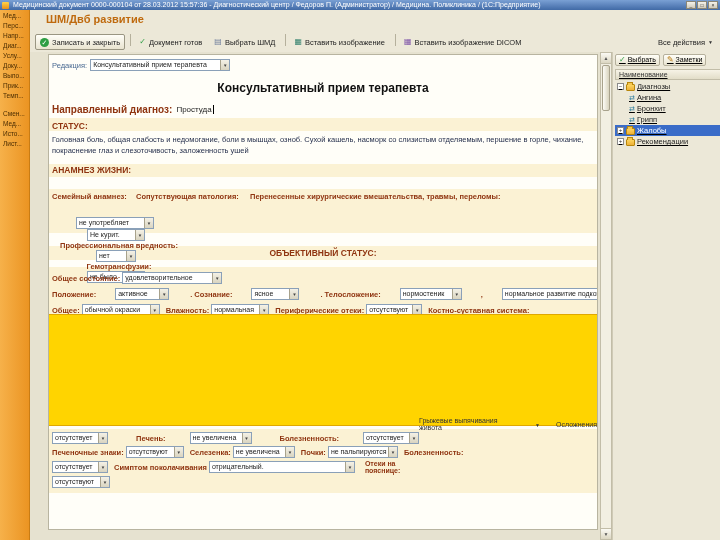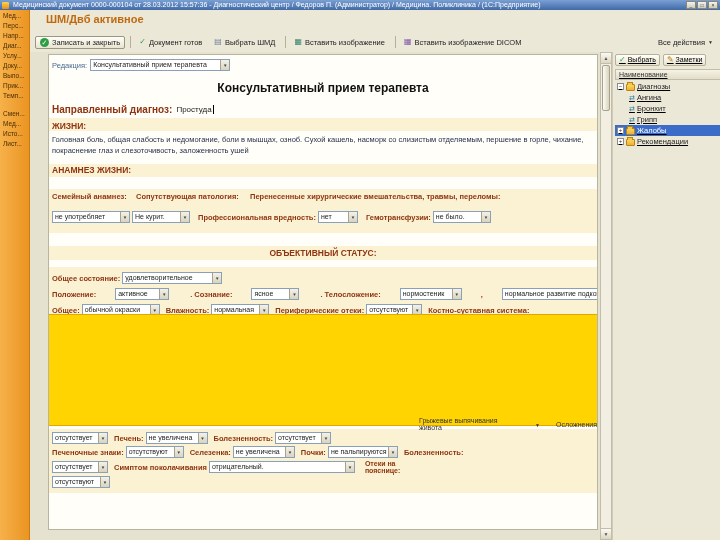--- a/index.html
+++ b/index.html
@@ -23,21 +23,21 @@
   background:linear-gradient(to right,#f6b14a,#eb9422); border-right:1px solid #c97c14; overflow:hidden; }
 .strip-item { font-size:6.5px; color:#4a2c00; padding:2px 1px 1px 3px;
   white-space:nowrap; overflow:hidden; }
 .strip-gap { height:8px; }
 
 
 .main { position:absolute; left:30px; top:10px; width:690px; height:530px; }
 .form-title { position:absolute; left:16px; top:3px; font-size:11px; font-weight:bold;
   color:var(--header-text,#bf6a0e); }
 .cmdbar { position:absolute; left:5px; top:24px; width:680px; height:16px;
-  display:flex; align-items:center; }
+  display:flex; }
 .tb-btn { display:inline-flex; align-items:center; gap:3px; font-size:7.5px; color:#222;
   padding:1px 4px; margin-right:2px; border:1px solid transparent; white-space:nowrap; }
 .tb-btn.primary { border:1px solid #9a9682; background:linear-gradient(#fffef8,#e9e4d0); border-radius:2px; }
 .tb-sep { width:1px; height:12px; background:#b5b09c; margin:0 3px; }
 .all-actions { margin-left:auto; display:inline-flex; align-items:center; gap:3px;
   font-size:7.5px; color:#222; padding-right:2px; }
 
 
 .ic { display:inline-block; line-height:1; }
 .ic-save { width:9px; height:9px; background:#2e9e44; border-radius:50%; color:#fff;
@@ -136,21 +136,21 @@
   <div class="strip-item">Темп...</div>
   <div class="strip-gap"></div>
   <div class="strip-item">Смен...</div>
   <div class="strip-item">Мед...</div>
   <div class="strip-item">Исто...</div>
   <div class="strip-item">Лист...</div>
 </div>
 
 <div class="main">
 
-  <div class="form-title">ШМ/Двб активное</div>
+  <div class="form-title">ШМ/Двб развитие</div>
 
   <div class="cmdbar">
     <span class="tb-btn primary">
       <span class="ic ic-save"></span>
       <span>Записать и закрыть</span>
     </span>
     <span class="tb-sep"></span>
     <span class="tb-btn">
       <span class="ic ic-ready"></span>
       <span>Документ готов</span>
@@ -196,37 +196,37 @@
 
     <div class="doc-title">Консультативный прием терапевта</div>
 
     <div class="row" style="top:49px;left:3px;">
       <span class="flabel" style="font-size:10px;">Направленный диагноз:</span>
       <span class="ml4" style="font-size:8px;">Простуда</span>
       <span class="caret"></span>
     </div>
 
     <div class="row" style="top:66px;left:3px;">
-      <span class="sect">ЖИЗНИ:</span>
+      <span class="sect">СТАТУС:</span>
     </div>
 
     <div class="para">Головная боль, общая слабость и недомогание, боли в мышцах, озноб. Сухой кашель, насморк со слизистым отделяемым, першение в горле, чихание, покраснение глаз и слезоточивость, заложенность ушей</div>
 
     <div class="row" style="top:110px;left:3px;">
       <span class="sect">АНАМНЕЗ ЖИЗНИ:</span>
     </div>
 
     <div class="row" style="top:137px;left:3px;">
       <span class="flabel" style="width:84px;">Семейный анамнез:</span>
       <span class="flabel" style="width:114px;">Сопутствующая патология:</span>
       <span class="flabel">Перенесенные хирургические вмешательства, травмы, переломы:</span>
     </div>
 
 
-    <div class="row" style="top:156px;left:3px;">
+    <div class="row" style="top:162px;left:3px;flex-direction:column;">
       <span class="combo" style="width:78px;">
         <span class="combo-text">не употребляет</span>
         <span class="combo-arrow"></span>
       </span>
       <span class="combo ml2" style="width:58px;">
         <span class="combo-text">Не курит.</span>
         <span class="combo-arrow"></span>
       </span>
       <span class="flabel ml8">Профессиональная вредность:</span>
       <span class="combo ml2" style="width:40px;">
@@ -295,21 +295,21 @@
     </div>
 
     <div class="yellow-block"></div>
 
     <div class="partial-row">
       <span>Грыжевые выпячивания живота</span>
       <span class="ic ic-down"></span>
       <span>Осложнения</span>
     </div>
 
-    <div class="row" style="top:377px;left:3px;">
+    <div class="row" style="top:377px;left:3px;gap:22px;">
       <span class="combo" style="width:56px;">
         <span class="combo-text">отсутствует</span>
         <span class="combo-arrow"></span>
       </span>
       <span class="flabel ml6">Печень:</span>
       <span class="combo ml2" style="width:62px;">
         <span class="combo-text">не увеличена</span>
         <span class="combo-arrow"></span>
       </span>
       <span class="flabel ml6">Болезненность:</span>

